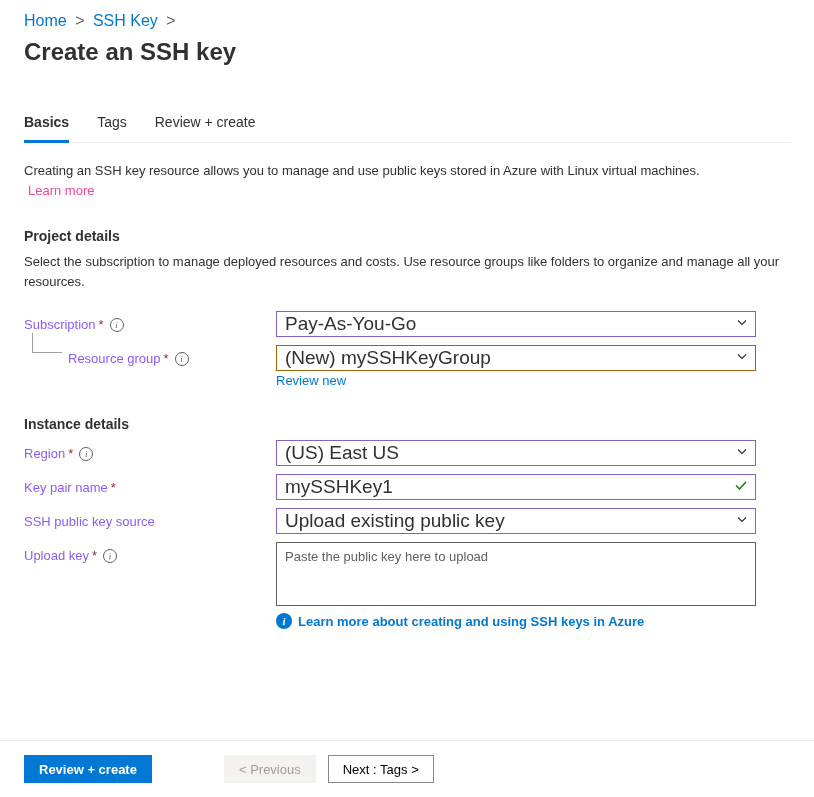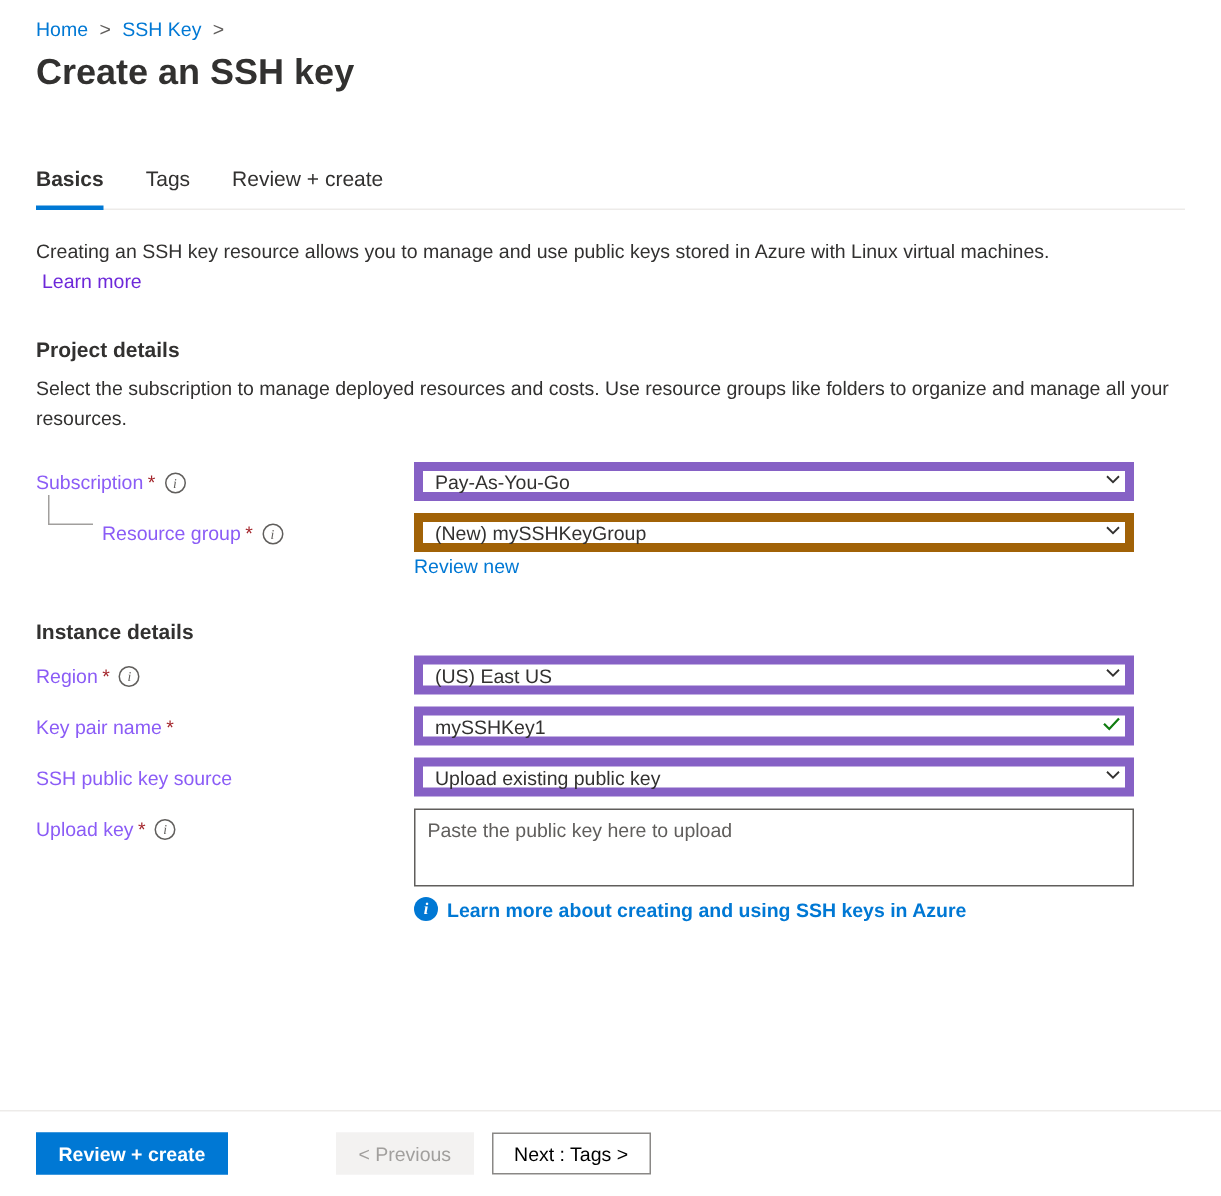--- a/index.html
+++ b/index.html
@@ -1,47 +1,47 @@
 <!DOCTYPE html>
 <html><head>
   <meta charset="utf-8">
   <style>
     * { box-sizing: border-box; margin: 0; padding: 0; }
     body { font-family: 'Segoe UI', Arial, sans-serif; font-size: 13px; color: #323130; background: #fff; width: 814px; height: 797px; position: relative; }
     .container { padding: 12px 24px 0 24px; }
-    .breadcrumb { font-size: 13px; margin-bottom: 8px; }
+    .breadcrumb { font-size: 16px; margin-bottom: 8px; }
     .breadcrumb a { color: #0078d4; text-decoration: none; }
     .breadcrumb .sep { color: #605e5c; margin: 0 4px; }
     h1 { font-size: 24px; font-weight: 600; color: #323130; margin-bottom: 48px; }
     .tabs { display: flex; gap: 28px; border-bottom: 1px solid #edebe9; margin-bottom: 18px; }
     .tab { padding: 0 0 10px 0; font-size: 14px; cursor: pointer; color: #323130; }
     .tab.active { border-bottom: 3px solid #0078d4; font-weight: 600; margin-bottom: -1px; }
     .intro { font-size: 13px; line-height: 1.5; color: #323130; margin-bottom: 4px; }
-    .learn-more { color: #6d28d9; font-size: 13px; text-decoration: none; cursor: pointer; margin-left: 4px; }
+    .learn-more { color: #ec4899; font-size: 13px; text-decoration: none; cursor: pointer; margin-left: 4px; }
     .section-title { font-weight: 600; font-size: 14px; margin-top: 28px; margin-bottom: 8px; }
     .section-desc { font-size: 13px; line-height: 1.5; color: #323130; margin-bottom: 20px; }
     .field-row { display: flex; align-items: flex-start; margin-bottom: 8px; }
     .field-label-col { width: 252px; display: flex; align-items: center; padding-top: 6px; }
     .field-label-col.indented { padding-left: 44px; position: relative; }
     .indent-line { position: absolute; left: 8px; top: -12px; width: 30px; height: 20px; border-left: 1px solid #a19f9d; border-bottom: 1px solid #a19f9d; border-bottom-left-radius: 0; }
     .label-text { font-size: 13px; color: #8b5cf6; }
     .req { color: #a4262c; margin-left: 3px; }
     .info-icon { display: inline-flex; align-items: center; justify-content: center; width: 14px; height: 14px; border: 1px solid #605e5c; border-radius: 50%; font-size: 9px; color: #605e5c; margin-left: 6px; font-style: italic; font-family: Georgia, serif; cursor: pointer; }
     .field-input-col { flex: 1; max-width: 480px; }
-    .select-box, .input-box { width: 100%; height: 26px; border: 6px solid #a16207; padding: 0 30px 0 8px; font-size: 13px; font-family: inherit; background: #fff; position: relative; display: flex; align-items: center; }
+    .select-box, .input-box { width: 100%; height: 26px; border: 1px solid #a16207; padding: 0 30px 0 8px; font-size: 19px; font-family: inherit; background: #fff; position: relative; display: flex; align-items: center; }
     .select-box.focused { border-color: #8661c5; }
     .input-box.validated { border-color: #8661c5; }
     .select-box { cursor: pointer; }
     .select-wrap { position: relative; }
     .chevron { position: absolute; right: 8px; top: 50%; transform: translateY(-50%); pointer-events: none; }
     .chevron svg { width: 12px; height: 12px; }
     .checkmark { position: absolute; right: 8px; top: 50%; transform: translateY(-50%); color: #107c10; }
     .checkmark svg { width: 14px; height: 14px; }
     .sublink { color: #0078d4; font-size: 13px; text-decoration: none; cursor: pointer; display: inline-block; margin-top: 2px; }
-    .textarea-box { width: 100%; height: 52px; border: 1px solid #605e5c; padding: 6px 8px; font-size: 13px; font-family: inherit; resize: none; background: #fff; }
+    .textarea-box { width: 100%; height: 64px; border: 1px solid #605e5c; padding: 6px 8px; font-size: 13px; font-family: inherit; resize: none; background: #fff; }
     .textarea-box::placeholder { color: #605e5c; }
     .info-link-row { display: flex; align-items: center; margin-top: 4px; }
     .info-circle { width: 16px; height: 16px; border-radius: 50%; background: #0078d4; color: #fff; display: flex; align-items: center; justify-content: center; font-size: 11px; font-weight: bold; font-style: italic; margin-right: 6px; font-family: Georgia, serif; }
     .info-link-text { color: #0078d4; font-weight: 600; font-size: 13px; cursor: pointer; }
     .footer { position: absolute; bottom: 0; left: 0; right: 0; border-top: 1px solid #edebe9; padding: 14px 24px; display: flex; align-items: center; gap: 12px; margin-top: 40px;}
     .btn { height: 28px; padding: 0 14px; font-size: 13px; font-family: inherit; cursor: pointer; border: 1px solid #8a8886; background: #fff; }
     .btn.primary { background: #0078d4; color: #fff; border-color: #0078d4; font-weight: 600; }
     .btn.disabled { background: #f3f2f1; color: #a19f9d; border-color: #f3f2f1; cursor: default; }
     .btn-gap { width: 48px; }
   </style>

